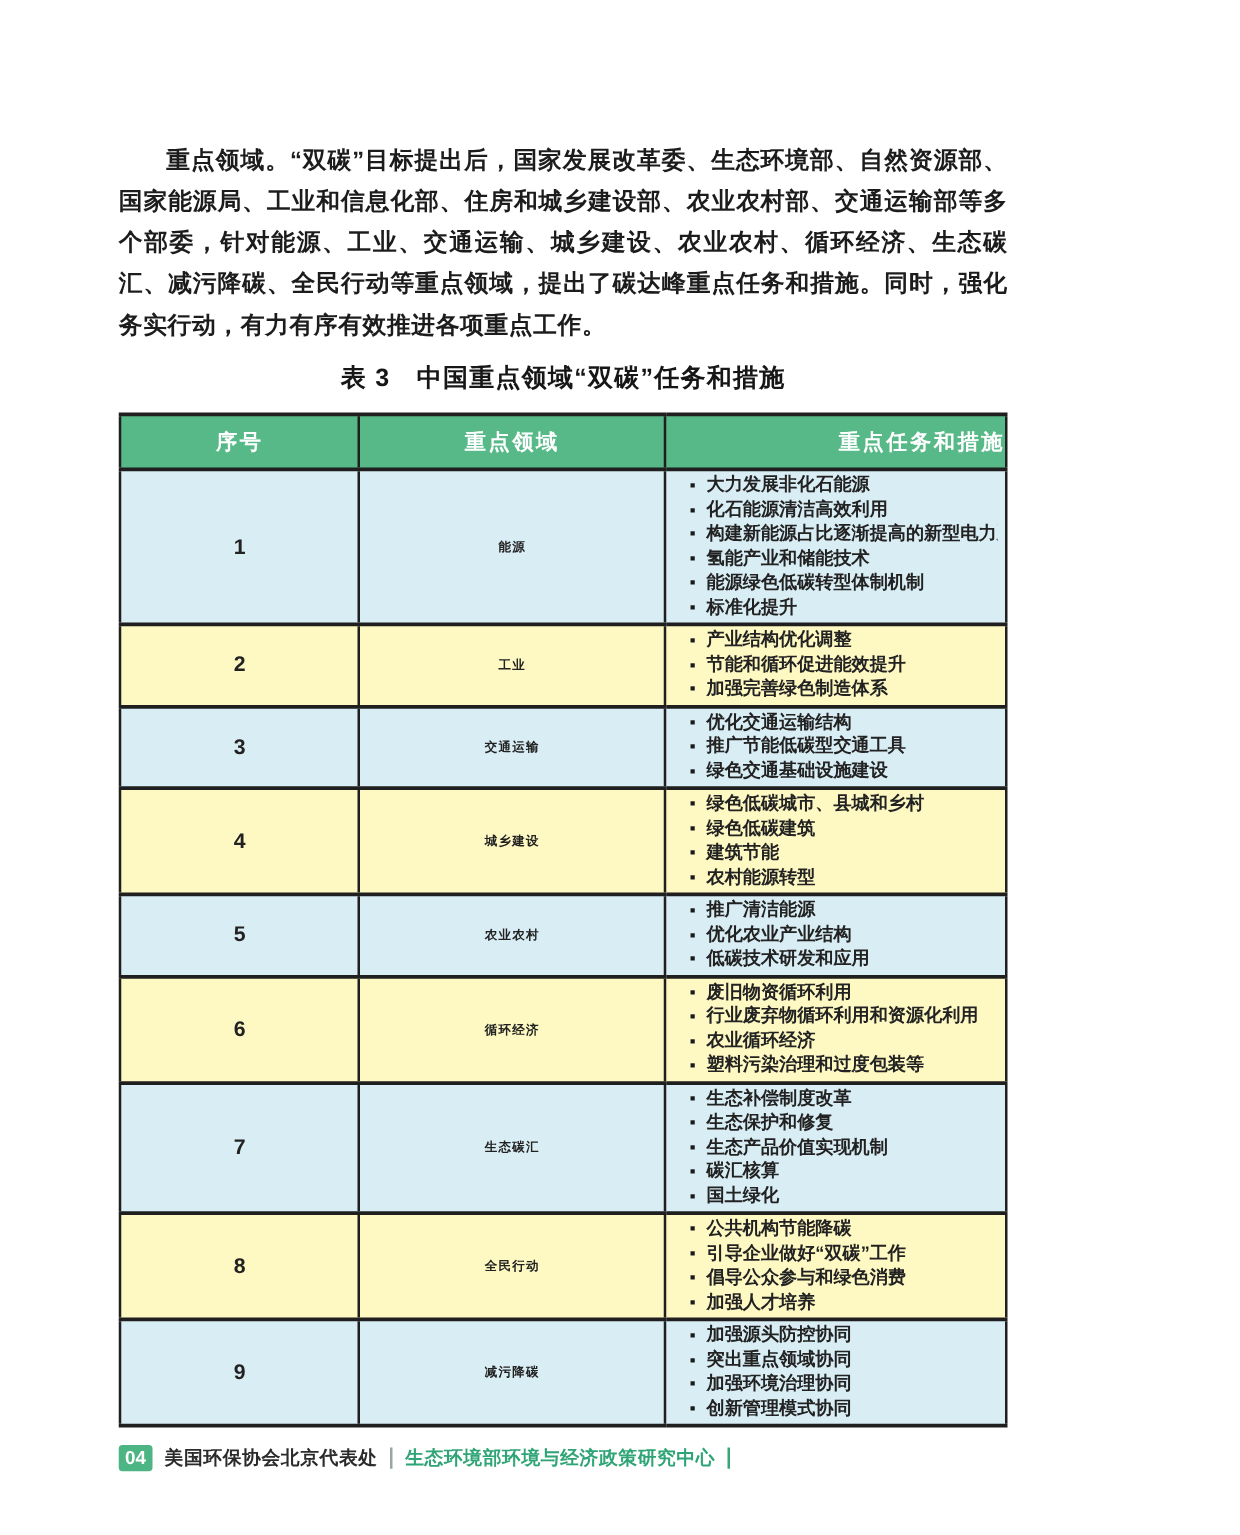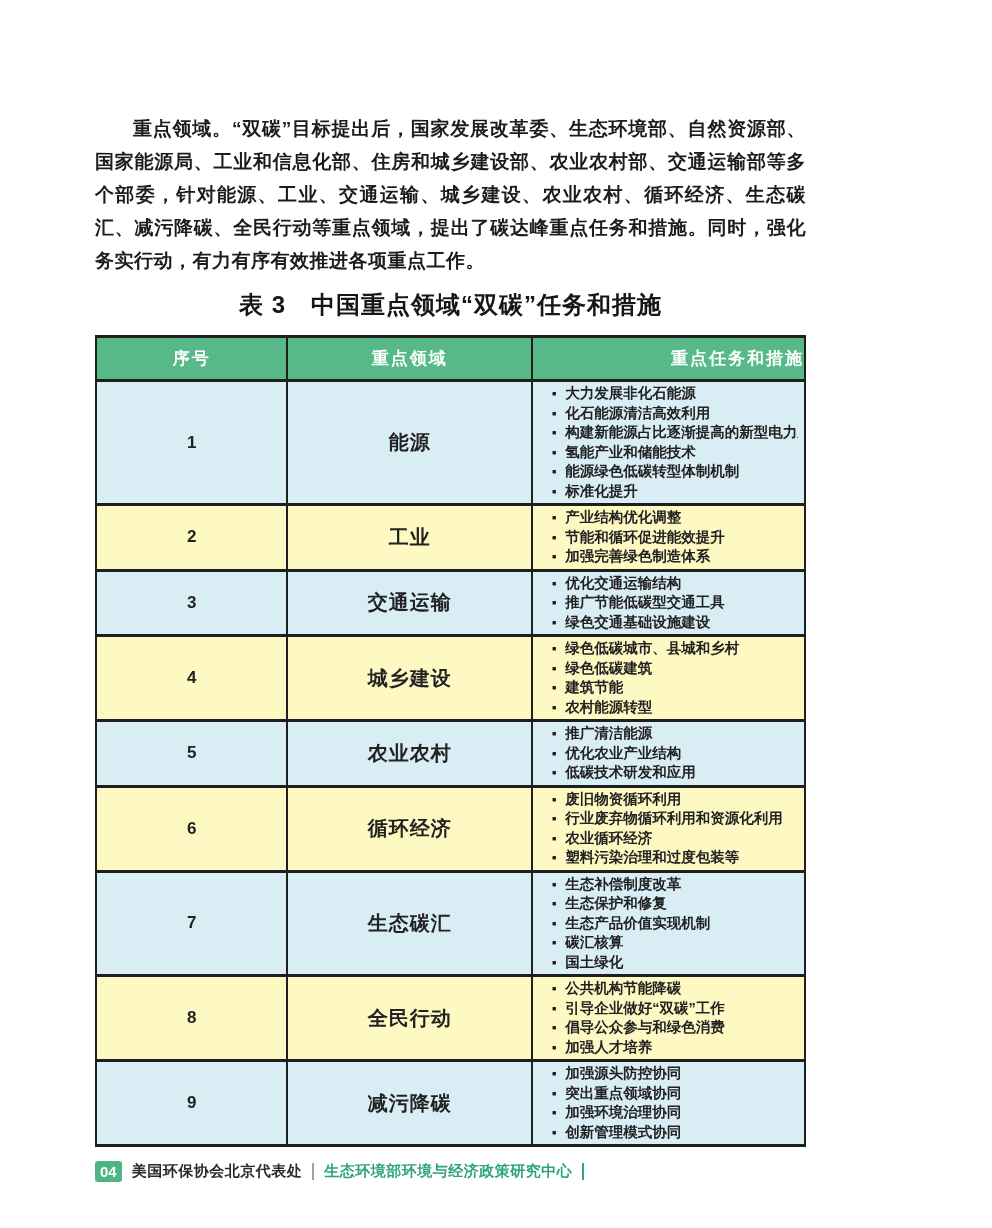--- a/index.html
+++ b/index.html
@@ -32,21 +32,21 @@
     text-align:justify;
     text-indent:2em;
     color:var(--ink);
     font-weight:600;
     letter-spacing:0.5px;
   }
   .intro .lead{font-weight:800;}
   
   .table-title{
     text-align:center;
-    font-size:24px;
+    font-size:20px;
     font-weight:800;
     margin-top:12px;
     margin-bottom:14px;
     color:#161616;
     letter-spacing:1px;
   }
   
   table.dc-table{
     width:100%;
     border-collapse:collapse;
@@ -71,21 +71,21 @@
   .col-tasks{width:38.5%;text-align:right;}
   .dc-table td{vertical-align:middle;}
   .cell-no{
     text-align:center;
     font-size:17px;
     font-weight:600;
     color:#222;
   }
   .cell-area{
     text-align:center;
-    font-size:20px;
+    font-size:10px;
     font-weight:700;
     color:#222;
     letter-spacing:1px;
   }
   .cell-tasks{padding:2px 6px 2px 19px;}
   .cell-tasks ul{list-style:none;}
   .cell-tasks li{
     font-size:14.5px;
     line-height:19.5px;
     font-weight:700;

